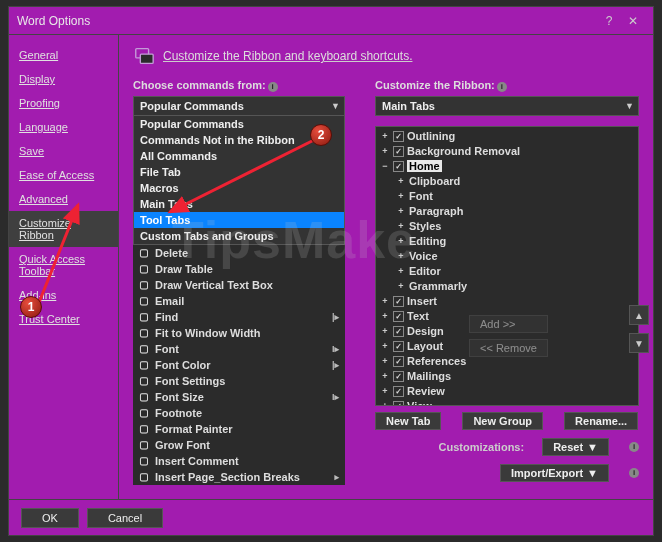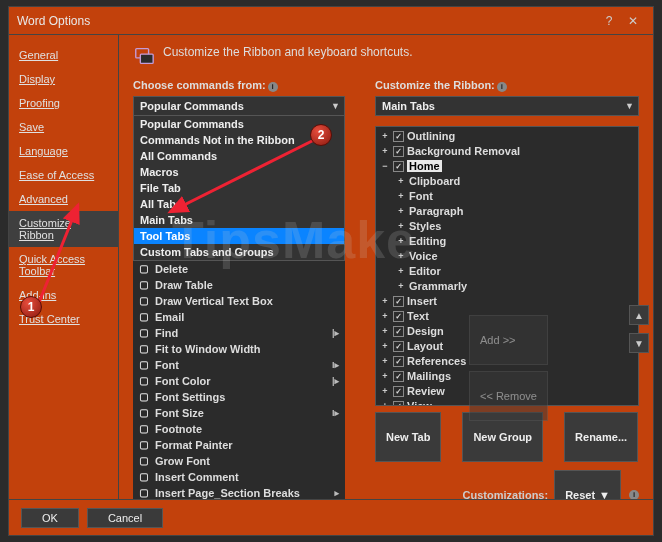--- a/index.html
+++ b/index.html
@@ -1,51 +1,51 @@
 <!DOCTYPE html>
 <html><head>
 <meta charset="utf-8">
 <style>
 * { box-sizing: border-box; margin: 0; padding: 0; font-family: "Segoe UI", Arial, sans-serif; }
 body { background: #2b2b2b; width: 662px; height: 542px; overflow: hidden; color: #ccc; font-size: 11px; position: relative; }
-.window { position: absolute; left: 8px; top: 6px; width: 646px; height: 530px; background: #c2410c; border: 1px solid #444; }
+.window { position: absolute; left: 8px; top: 6px; width: 646px; height: 530px; background: #a21caf; border: 1px solid #444; }
 .titlebar { height: 28px; display: flex; align-items: center; padding: 0 8px; border-bottom: 1px solid #444; }
 .titlebar .title { flex: 1; color: #e8e8e8; font-size: 12px; }
 .titlebar .btn { width: 24px; height: 20px; display: flex; align-items: center; justify-content: center; color: #ccc; font-size: 12px; }
 .body { display: flex; height: calc(100% - 64px); }
 .sidebar { width: 110px; border-right: 1px solid #444; padding-top: 8px; }
 .sidebar .item { padding: 6px 10px; color: #e0e0e0; cursor: default; text-decoration: underline; }
 .sidebar .item.selected { background: #3f3f3f; }
 .main { flex: 1; padding: 10px 14px 6px 14px; position: relative; overflow: hidden; }
-.header { display: flex; align-items: flex-start; gap: 8px; margin-bottom: 12px; }
+.header { display: flex; align-items: center; gap: 8px; margin-bottom: 12px; text-decoration: underline; }
 .header-icon { width: 22px; height: 22px; }
 .header-text { color: #ddd; font-size: 12px; }
 .columns { display: flex; gap: 18px; font-weight: bold; }
 .col-left { width: 212px; }
 .col-right { flex: 1; margin-left: 12px; }
 .label-row { color: #ddd; margin-bottom: 4px; }
 .info { display:inline-flex; width:10px; height:10px; border-radius:50%; background:#888; color:#222; font-size:8px; align-items:center; justify-content:center; margin-left:2px; }
 .combo { background: #333; border: 1px solid #555; height: 20px; display:flex; align-items:center; padding:0 6px; position:relative; color:#eee; }
 .combo .arrow { position:absolute; right:4px; color:#ccc; font-size:9px; }
 .dropdown { background:#333; border:1px solid #555; border-top:none; }
 .dropdown .opt { padding:2px 6px; color:#eee; }
 .dropdown .opt.hi { background:#0a84ff; color:#fff; }
 .cmd-list { background:#2b2b2b; margin-top:0; }
 .cmd-item { display:flex; align-items:center; gap:4px; padding:1px 4px; color:#ddd; height:16px; }
 .cmd-item .ico { width:14px; height:14px; display:flex; align-items:center; justify-content:center; font-size:10px; }
 .cmd-item .sub { margin-left:auto; margin-right:2px; font-size:9px; color:#bbb; }
-.btn2 { background:#3a3a3a; border:1px solid #555; padding:18px 10px; color:#eee; font-size:11px; display:inline-flex; align-items:center; gap:4px; }
+.btn2 { background:#3a3a3a; border:1px solid #555; padding:2px 10px; color:#eee; font-size:11px; display:inline-flex; align-items:center; gap:4px; }
 .tree { border:1px solid #555; background:#2b2b2b; height:280px; overflow:hidden; padding:2px 0; }
 .node { display:flex; align-items:center; height:15px; padding-left:4px; gap:3px; color:#ddd; }
 .node.sel .lbl { background:#e8e8e8; color:#000; padding:0 2px; }
 .node .exp { width:10px; font-size:9px; color:#ccc; text-align:center; }
 .node .chk { width:11px; height:11px; border:1px solid #888; display:flex; align-items:center; justify-content:center; font-size:8px; background:#2b2b2b; }
 .node .chk.on::after { content:"✓"; color:#ddd; }
 .tree-btns { margin-top:6px; display:flex; gap:21px; }
-.cust-row { margin-top:8px; display:flex; align-items:center; gap:6px; justify-content:flex-end; }
+.cust-row { margin-top:8px; display:flex; align-items:center; gap:18px; justify-content:flex-end; }
 .updown { position:absolute; right:4px; top:270px; display:flex; flex-direction:column; gap:8px; }
 .updown .sq { width:20px; height:20px; background:#3a3a3a; border:1px solid #555; display:flex; align-items:center; justify-content:center; font-size:10px; }
 .footer { position:absolute; bottom:0; left:0; right:0; height:36px; border-top:1px solid #444; display:flex; align-items:center; gap:8px; padding:0 12px; }
 .footer .btn2 { padding:3px 20px; }
 .mid-btns { position:absolute; left:350px; top:280px; display:flex; flex-direction:column; gap:6px; opacity:0.5; }
 .watermark { position:absolute; left:172px; top:210px; font-size:52px; font-weight:700; color:rgba(200,200,200,0.18); letter-spacing:1px; pointer-events:none; user-select:none; white-space:nowrap; }
 .marker { position:absolute; width:22px; height:22px; border-radius:50%; background:radial-gradient(circle at 35% 30%, #e74c3c, #8b1a0f); color:#fff; display:flex; align-items:center; justify-content:center; font-size:12px; font-weight:600; border:1px solid #5a0d06; }
 svg.arrow-ann { position:absolute; pointer-events:none; }
 </style>
 </head>
@@ -56,22 +56,22 @@
     <span class="title">Word Options</span>
     <span class="btn">?</span>
     <span class="btn">✕</span>
   </div>
 
   <div class="body">
     <div class="sidebar" id="sidebar">
         <div class="item">General</div>
         <div class="item">Display</div>
         <div class="item">Proofing</div>
+        <div class="item">Language</div>
         <div class="item">Save</div>
-        <div class="item">Language</div>
         <div class="item">Ease of Access</div>
         <div class="item">Advanced</div>
         <div class="item selected">Customize Ribbon</div>
         <div class="item">Quick Access Toolbar</div>
         <div class="item">Add-ins</div>
         <div class="item">Trust Center</div>
       </div>
 
     <div class="main">
       <div class="header">
@@ -88,23 +88,22 @@
         <div class="col-left">
           <div class="label-row"><span>Choose commands from:</span><span class="info">i</span></div>
           <div class="combo">
             <span>Popular Commands</span>
             <span class="arrow">▼</span>
           </div>
           <div class="dropdown" id="dropdown">
               <div class="opt">Popular Commands</div>
               <div class="opt">Commands Not in the Ribbon</div>
               <div class="opt">All Commands</div>
+              <div class="opt">File Tab</div>
               <div class="opt">Macros</div>
-              <div class="opt">File Tab</div>
-              <div class="opt">All Tabs</div>
               <div class="opt">Main Tabs</div>
               <div class="opt hi">Tool Tabs</div>
               <div class="opt">Custom Tabs and Groups</div>
             </div>
           <div class="cmd-list" id="cmdlist">
               <div class="cmd-item">
                 <span class="ico">▢</span>
                 <span>Delete</span>
               </div>
               <div class="cmd-item">

